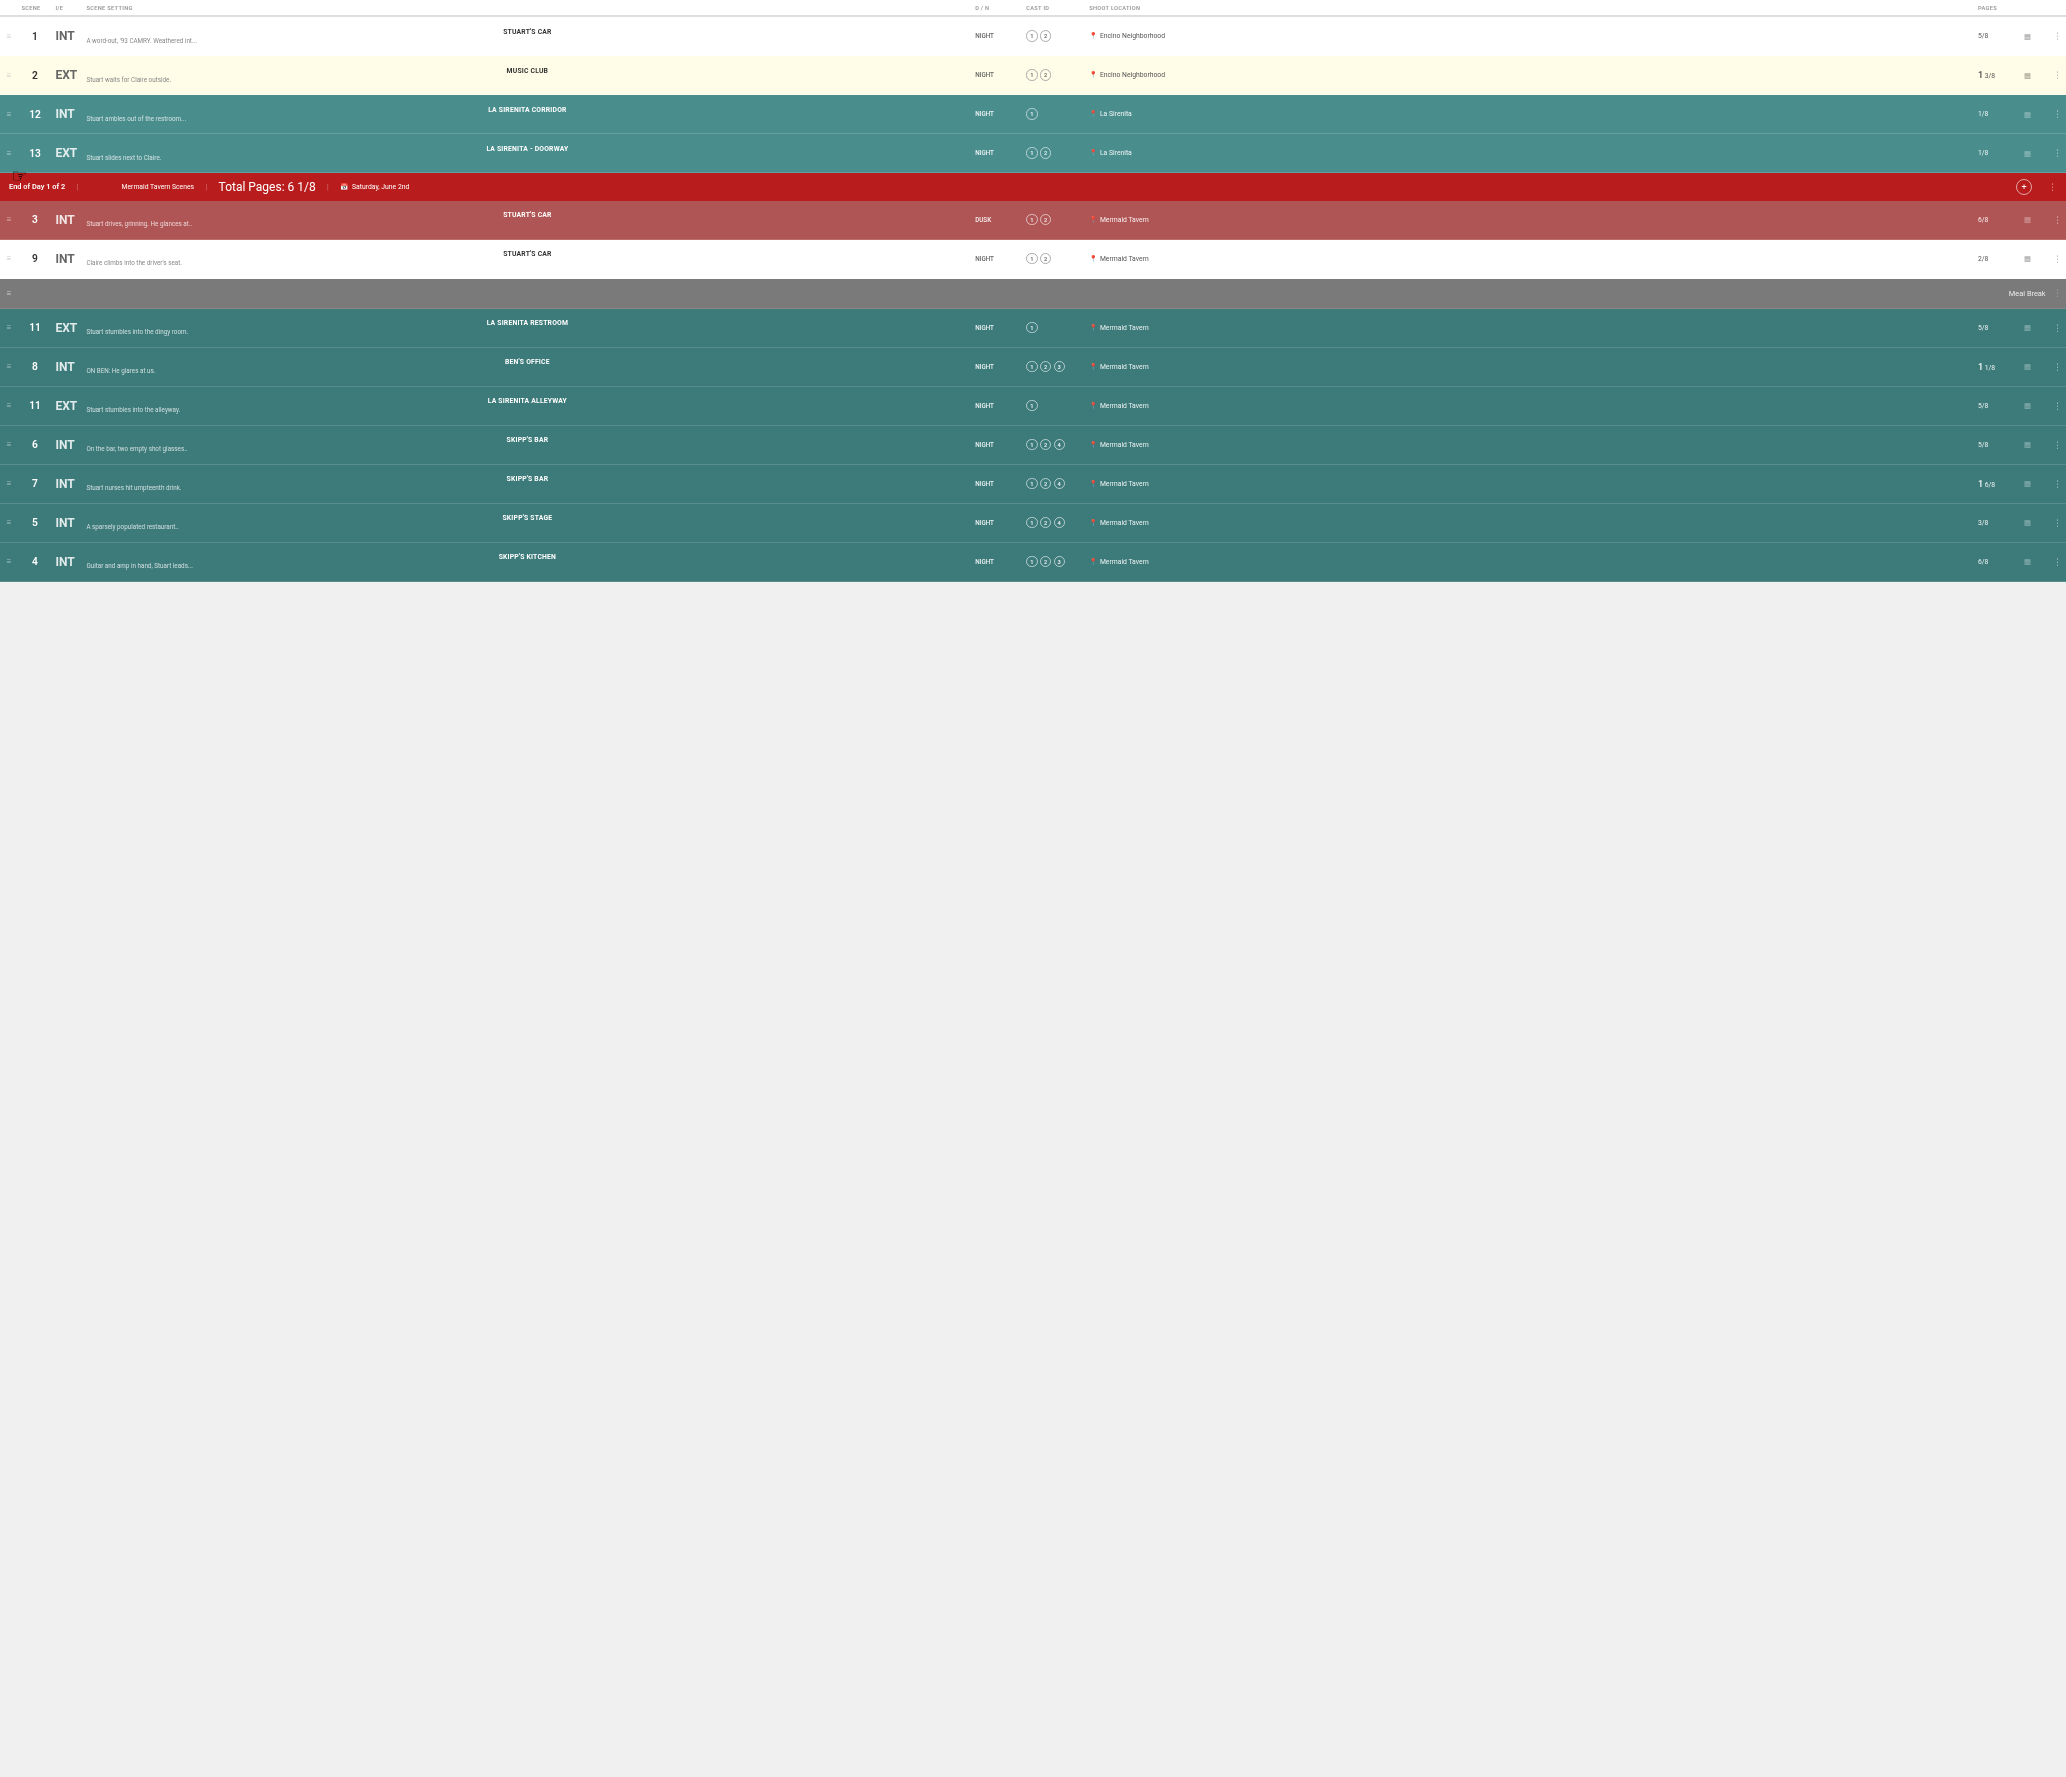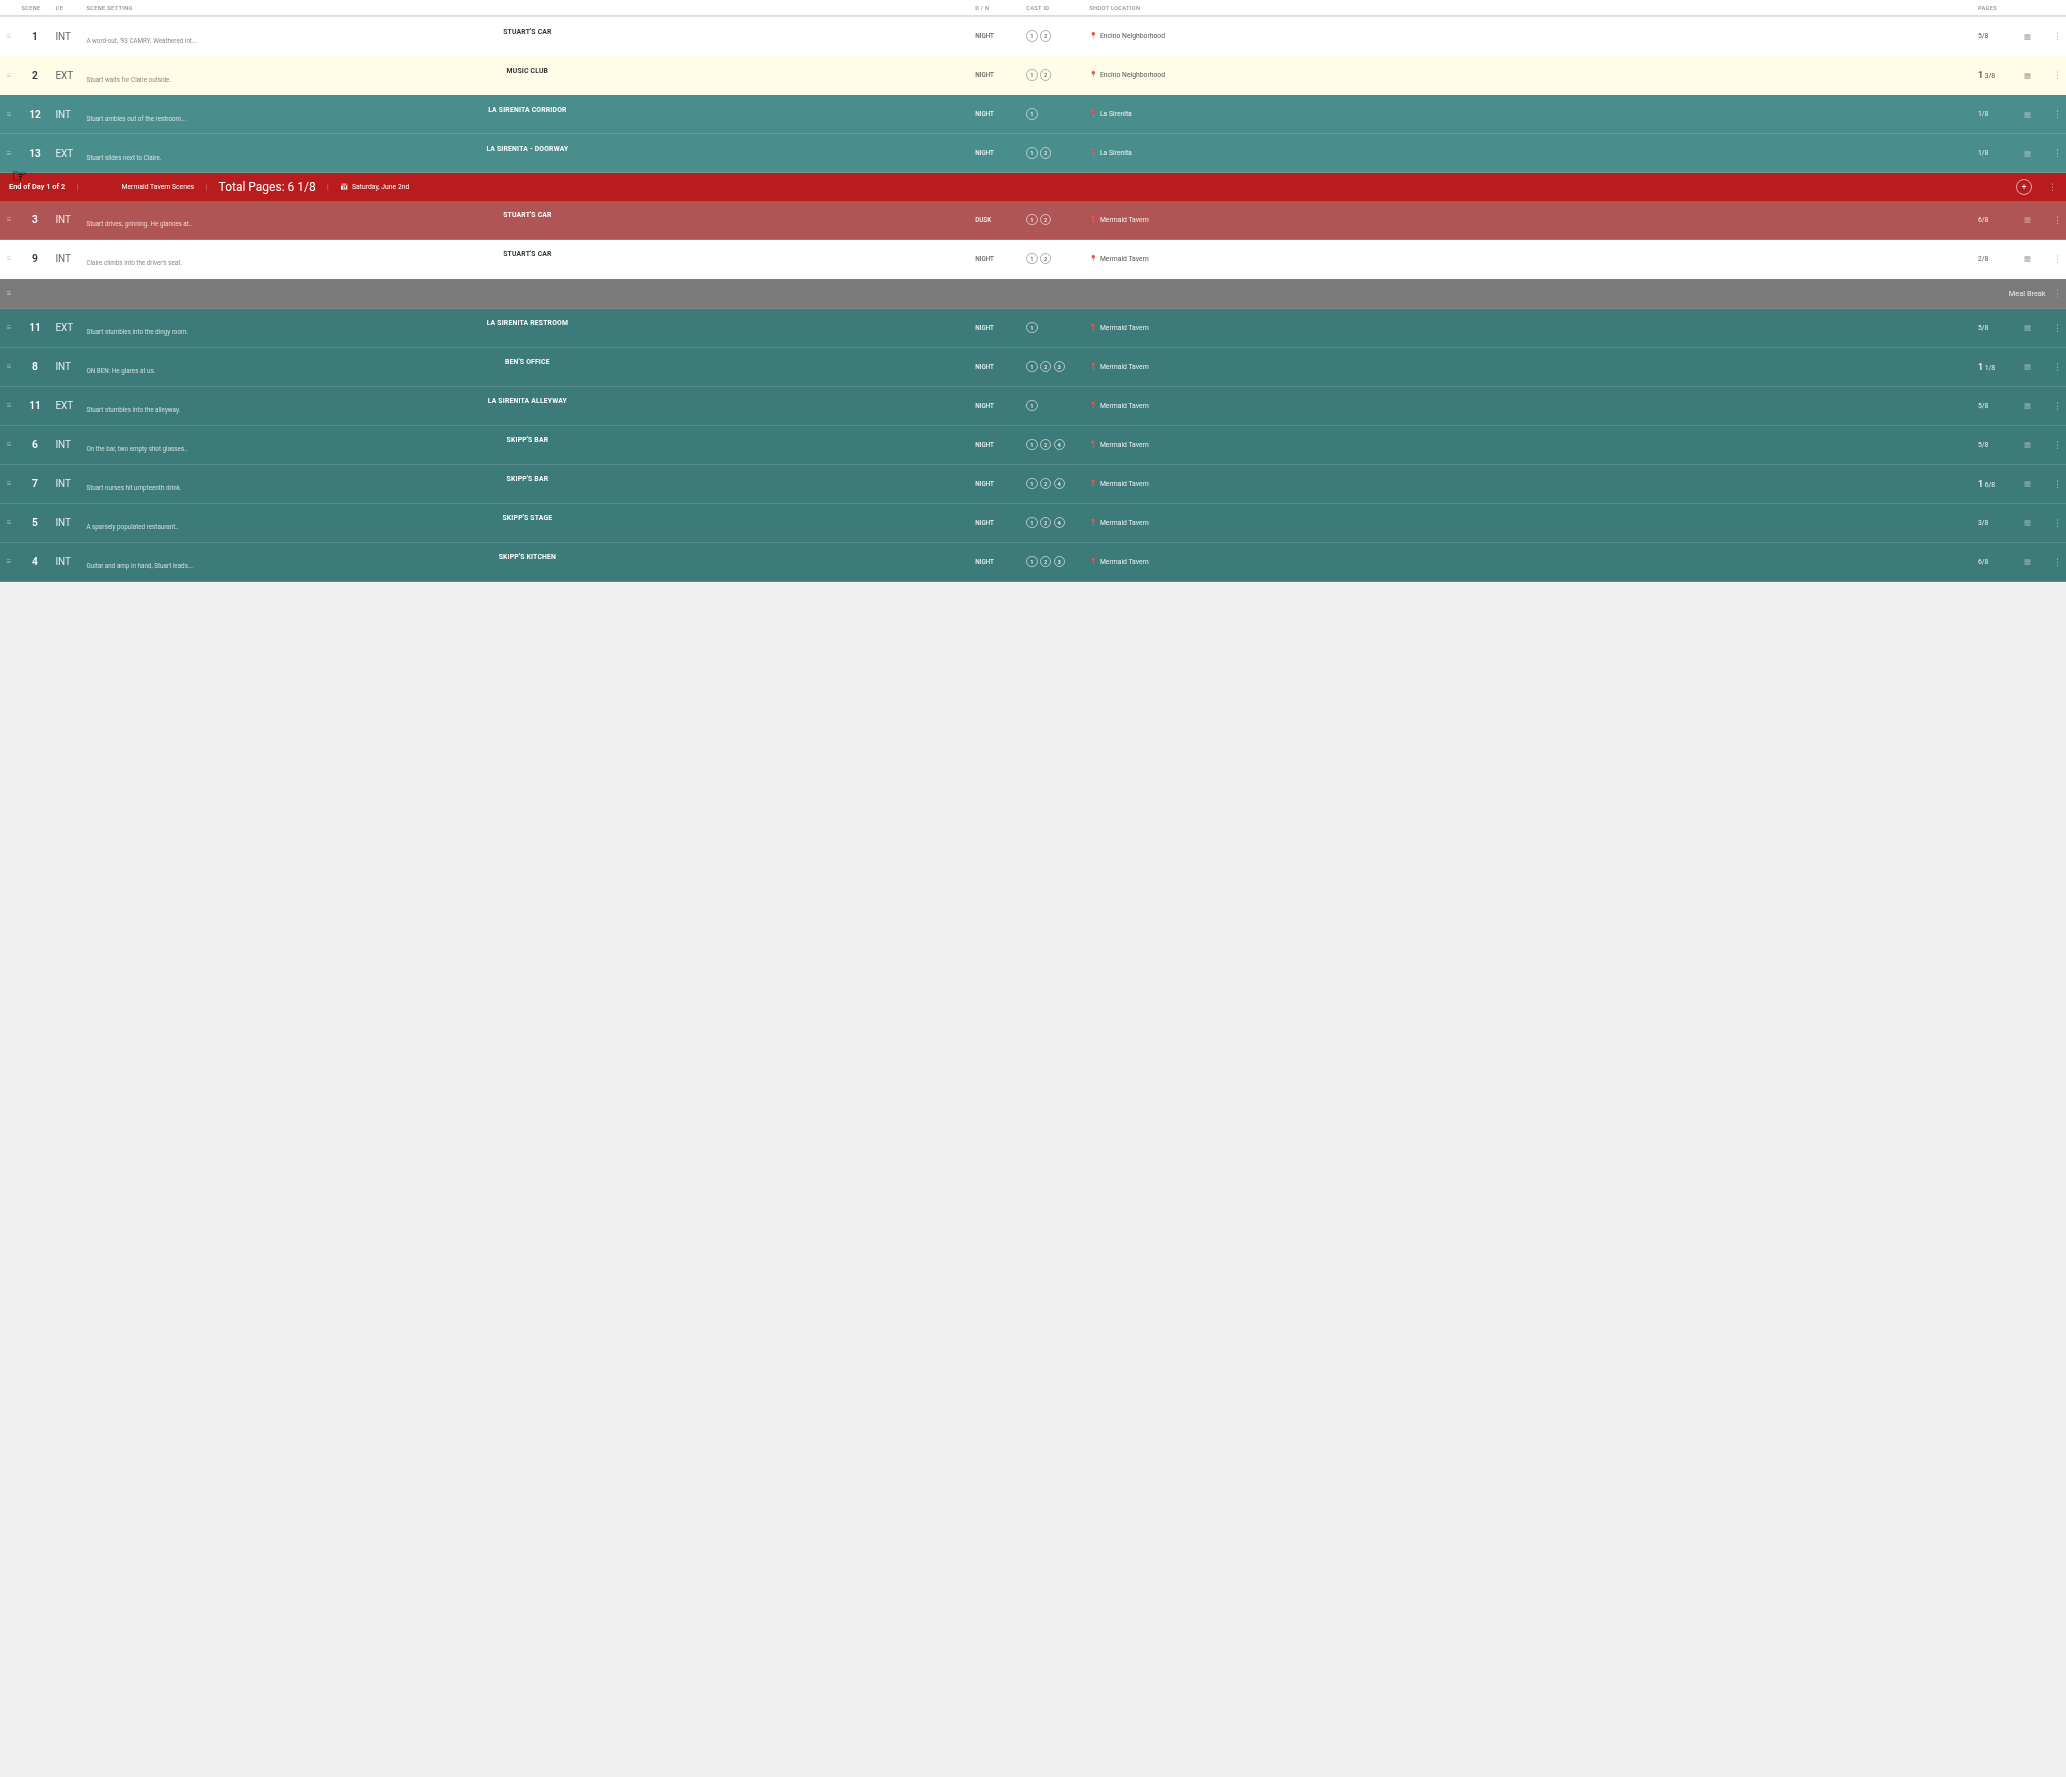--- a/index.html
+++ b/index.html
@@ -67,23 +67,23 @@
       font-size: 10.2px;
       font-weight: 600;
       text-align: center;
       color: #333;
     }
     .row-teal .scene-num,
     .row-red .scene-num,
     .row-dark-teal .scene-num { color: #fff; }
 
     .ie-badge {
-      font-size: 10px;
+      font-size: 12px;
       color: #666;
-      font-weight: 400;
+      font-weight: 700;
     }
     .row-teal .ie-badge,
     .row-red .ie-badge,
     .row-dark-teal .ie-badge { color: rgba(255,255,255,0.85); }
 
     .scene-title {
       font-size: 6.8px;
       font-weight: 700;
       color: #333;
       text-transform: uppercase;

